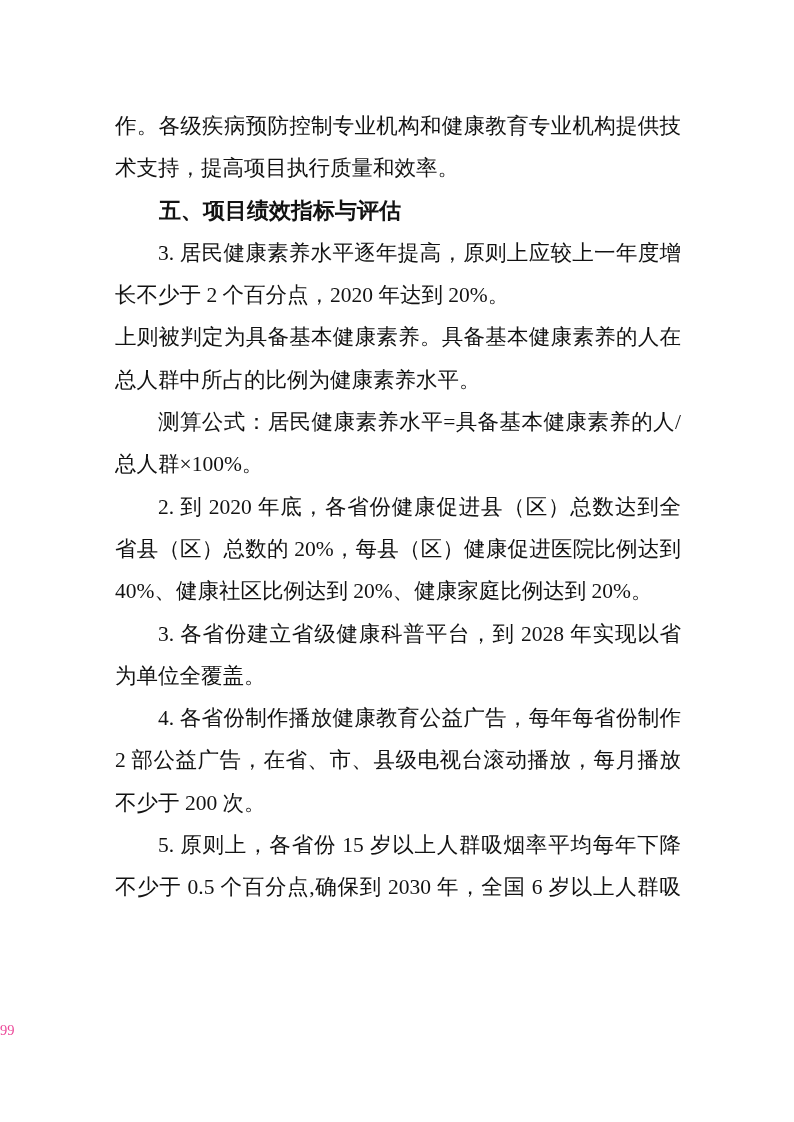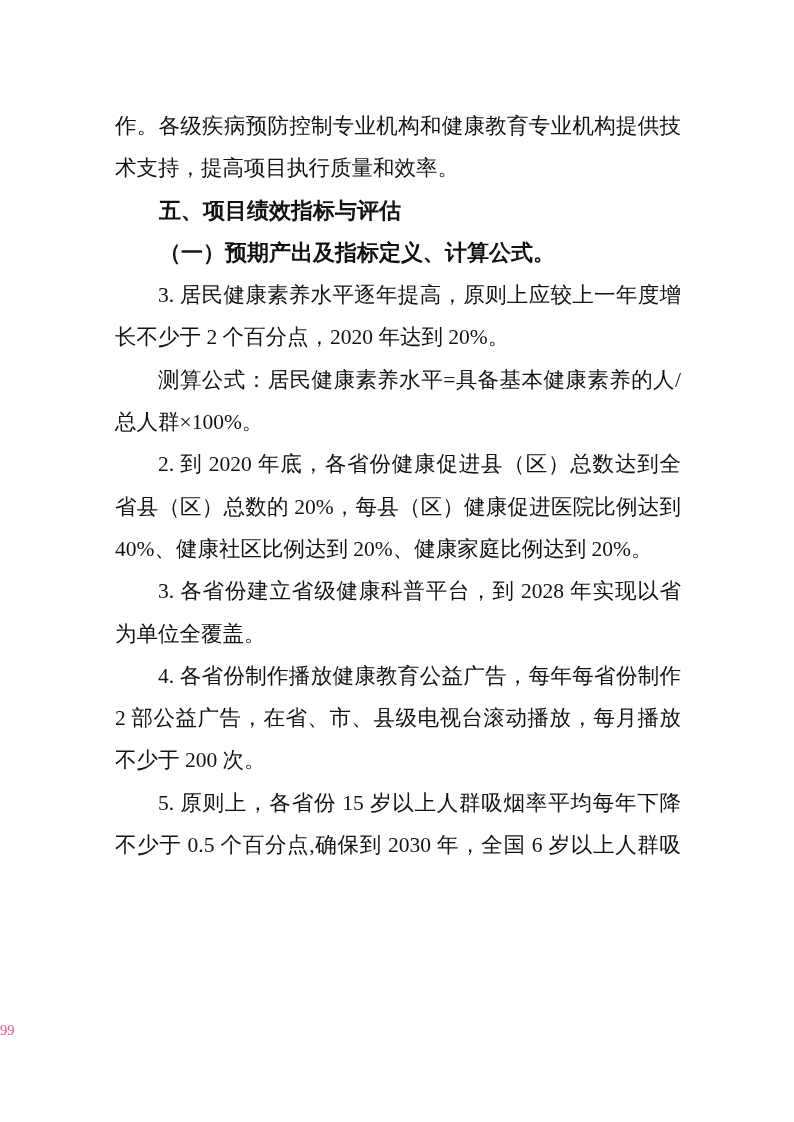--- a/index.html
+++ b/index.html
@@ -56,23 +56,24 @@
   }
 </style>
 </head>
 <body>
 
 <div class="page">
   <div class="content" id="content">
       <div class="line full">作。各级疾病预防控制专业机构和健康教育专业机构提供技</div>
       <div class="line">术支持，提高项目执行质量和效率。</div>
       <div class="line bold indent">五、项目绩效指标与评估</div>
-      <div class="line bold indent">（一）预期产出及指标定义、计算公式。</div>
       <div class="line indent full">3. 居民健康素养水平逐年提高，原则上应较上一年度增</div>
       <div class="line">长不少于 2 个百分点，2020 年达到 20%。</div>
+      <div class="line full">上则被判定为具备基本健康素养。具备基本健康素养的人在</div>
+      <div class="line">总人群中所占的比例为健康素养水平。</div>
       <div class="line indent full">测算公式：居民健康素养水平=具备基本健康素养的人/</div>
       <div class="line">总人群×100%。</div>
       <div class="line indent full">2. 到 2020 年底，各省份健康促进县（区）总数达到全</div>
       <div class="line full">省县（区）总数的 20%，每县（区）健康促进医院比例达到</div>
       <div class="line">40%、健康社区比例达到 20%、健康家庭比例达到 20%。</div>
       <div class="line indent full">3. 各省份建立省级健康科普平台，到 2028 年实现以省</div>
       <div class="line">为单位全覆盖。</div>
       <div class="line indent full">4. 各省份制作播放健康教育公益广告，每年每省份制作</div>
       <div class="line full">2 部公益广告，在省、市、县级电视台滚动播放，每月播放</div>
       <div class="line">不少于 200 次。</div>

